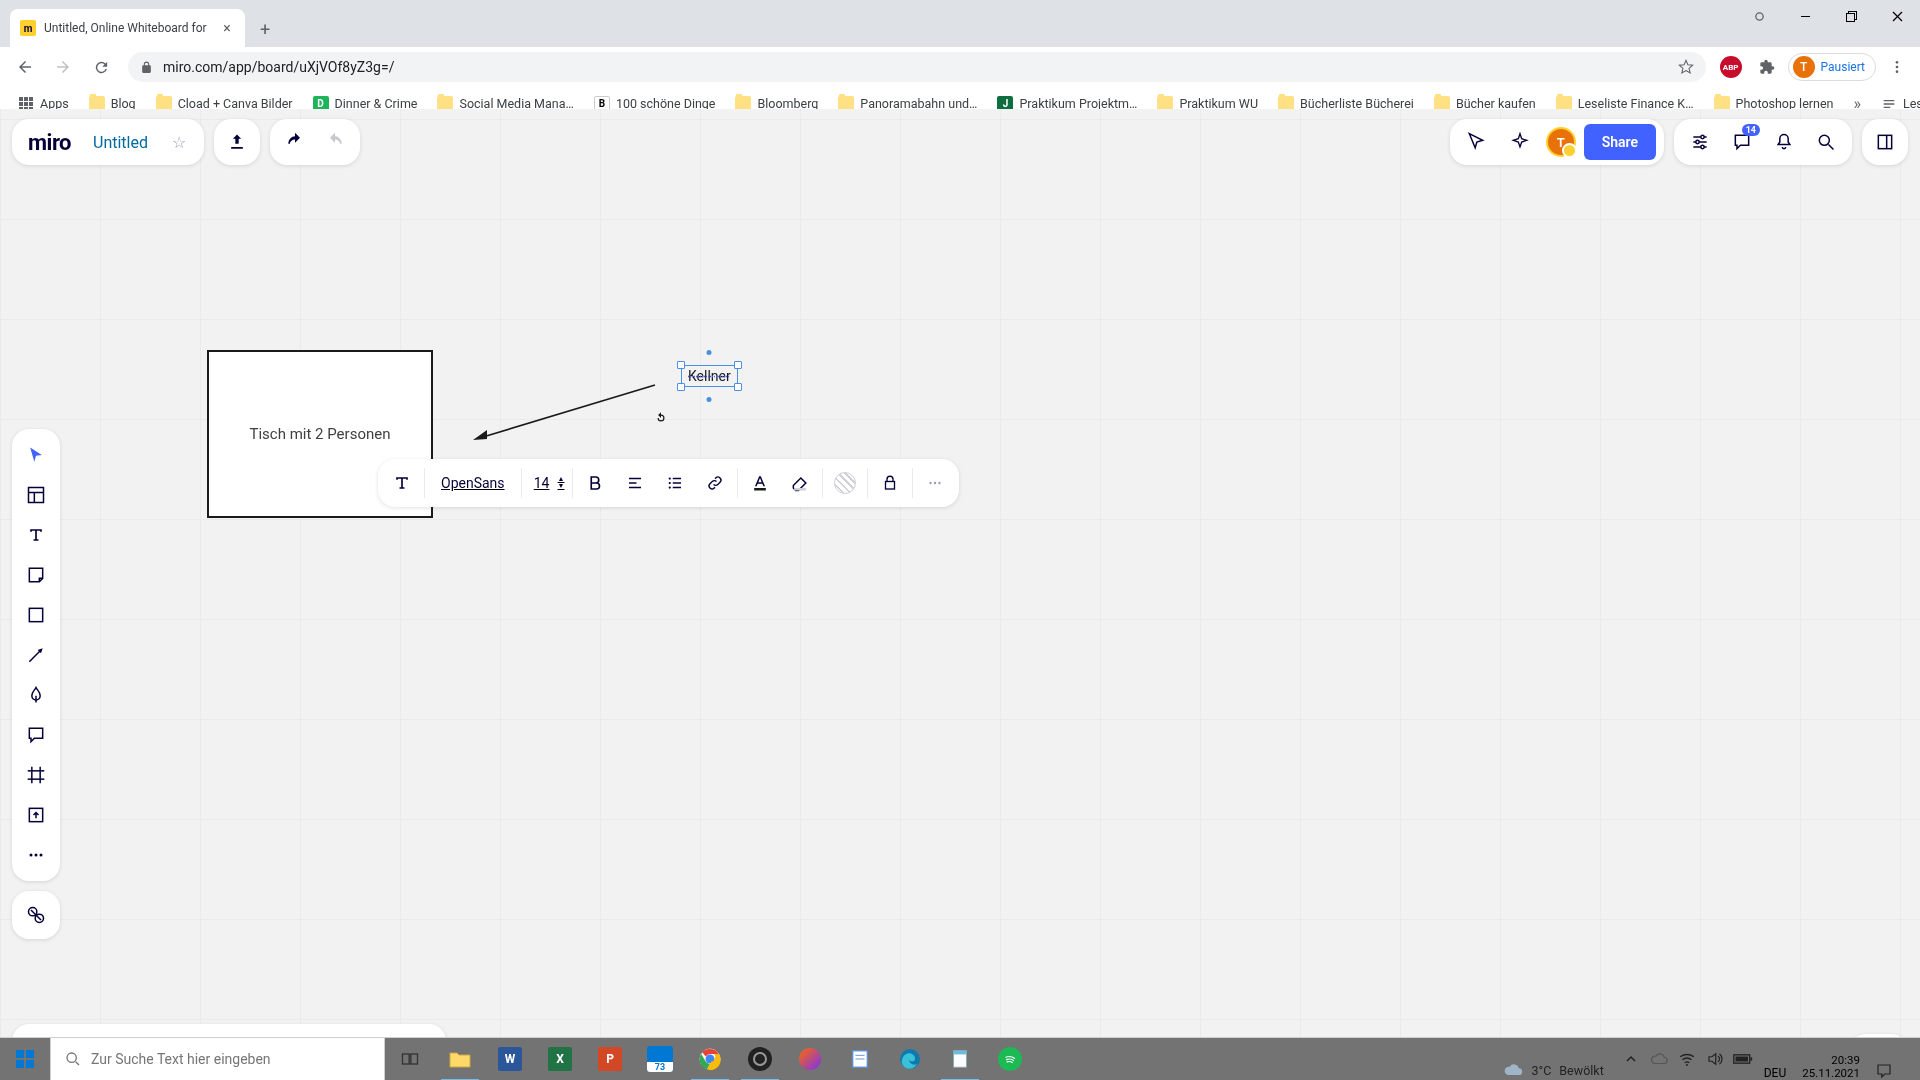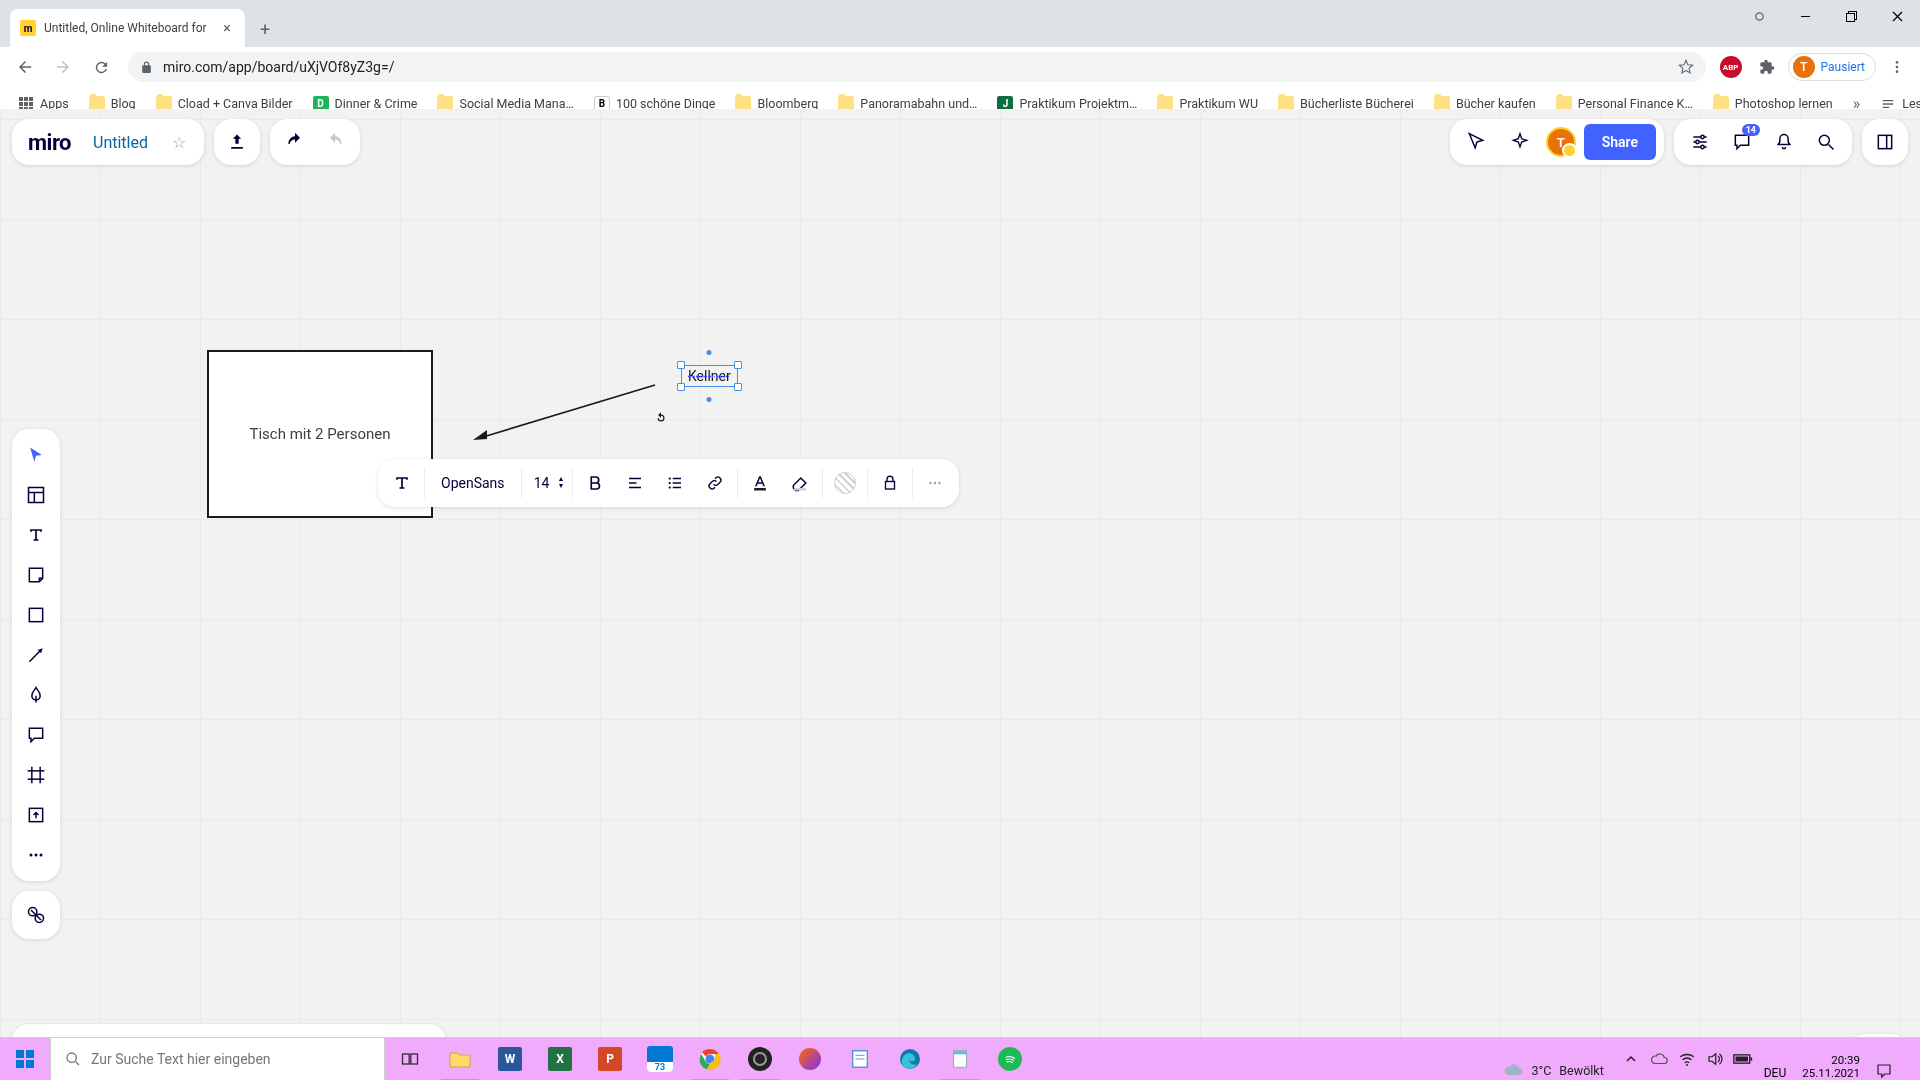--- a/index.html
+++ b/index.html
@@ -95,21 +95,21 @@
   .fmt-toolbar .fbtn { width:40px;height:40px;display:flex;align-items:center;justify-content:center;color:#050038; }
   .fmt-toolbar .font-name { font-size:14px; color:#050038; padding: 0 14px; }
   .fmt-toolbar .size-box { display:flex;align-items:center;gap:4px;padding:0 6px; }
   .fmt-toolbar .size-val { font-size:14px; color:#050038; width:24px; text-align:center; }
   .fmt-toolbar .spin { display:flex;flex-direction:column;gap:0; }
   .fmt-toolbar .spin span{font-size:7px;color:#050038;line-height:7px;cursor:pointer;}
   .crosshatch { width:22px;height:22px;border-radius:50%;
     background: repeating-linear-gradient(45deg,#d0d0d8,#d0d0d8 2px,#fff 2px,#fff 5px); border:1px solid #d0d0d8; }
 
   
-  .taskbar { position:absolute; left:0; right:0; bottom:0; height:43px; background:#f0abfc; border-top:1px solid #cfcfcf; display:flex; align-items:stretch; }
+  .taskbar { position:absolute; left:0; right:0; bottom:0; height:43px; background:#737373; border-top:1px solid #cfcfcf; display:flex; align-items:stretch; }
   .start-btn { width:50px; display:flex;align-items:center;justify-content:center; }
   .start-btn svg { width:18px;height:18px; }
   .search-box { width:335px; background:#fff; display:flex;align-items:center;gap:10px;padding:0 14px;color:#767676;font-size:14px; border-left:1px solid #cfcfcf;border-right:1px solid #cfcfcf; }
   .task-icons { display:flex; align-items:center; }
   .task-icons .ti { width:50px; height:43px; display:flex;align-items:center;justify-content:center; position:relative; }
   .task-icons .ti.active::after { content:""; position:absolute; bottom:0; left:6px; right:6px; height:2px; background:#76b9ed; }
   .tray { margin-left:auto; display:flex; align-items:flex-end; gap:2px; padding-right:22px; }
   .tray .weather { display:flex;align-items:center;gap:8px;font-size:12.5px;color:#222;padding:0 12px; }
   .tray .ti { width:26px;height:43px;display:flex;align-items:center;justify-content:center;color:#222; }
   .tray .lang { font-size:12px; padding:0 6px; }
@@ -261,21 +261,21 @@
     <div class="bm">
         <div class="fold"></div>
         <span>Bücherliste Bücherei</span>
       </div>
     <div class="bm">
         <div class="fold"></div>
         <span>Bücher kaufen</span>
       </div>
     <div class="bm">
         <div class="fold"></div>
-        <span>Personal Finance K…</span>
+        <span>Leseliste Finance K…</span>
       </div>
     <div class="bm">
         <div class="fold"></div>
         <span>Photoshop lernen</span>
       </div>
     <div class="bm-overflow">»</div>
     <div class="bm-reading">
         <svg width="16" height="16" viewBox="0 0 24 24">
           <path d="M4 6h16v2H4zm0 5h16v2H4zm0 5h10v2H4z" fill="#5f6368"></path>
         </svg>
@@ -456,21 +456,21 @@
         </svg>
       </div>
   </div>
   <div class="panel left-apps">
     <svg width="20" height="20" viewBox="0 0 24 24">
         <path d="M8 3a5 5 0 0 0 0 10 5 5 0 0 0 0-10zm8 8a5 5 0 0 0 0 10 5 5 0 0 0 0-10z" fill="none" stroke="#050038" stroke-width="1.8"></path>
         <line x1="6" y1="6" x2="18" y2="18" stroke="#050038" stroke-width="1.8"></line>
       </svg>
   </div>
 
-  <div class="panel fmt-toolbar" style="left:378px; top:350px;">
+  <div class="panel fmt-toolbar" style="left:378px; top:350px;text-decoration:underline;">
     <div class="fbtn">
         <svg width="20" height="20" viewBox="0 0 24 24">
           <path d="M5 5h14v3h-2V7h-4v10h2v2H9v-2h2V7H7v1H5z" fill="#050038"></path>
         </svg>
       </div>
     <div class="sep"></div>
     <div class="font-name">OpenSans</div>
     <div class="sep"></div>
     <div class="size-box">
       <span class="size-val">14</span>

